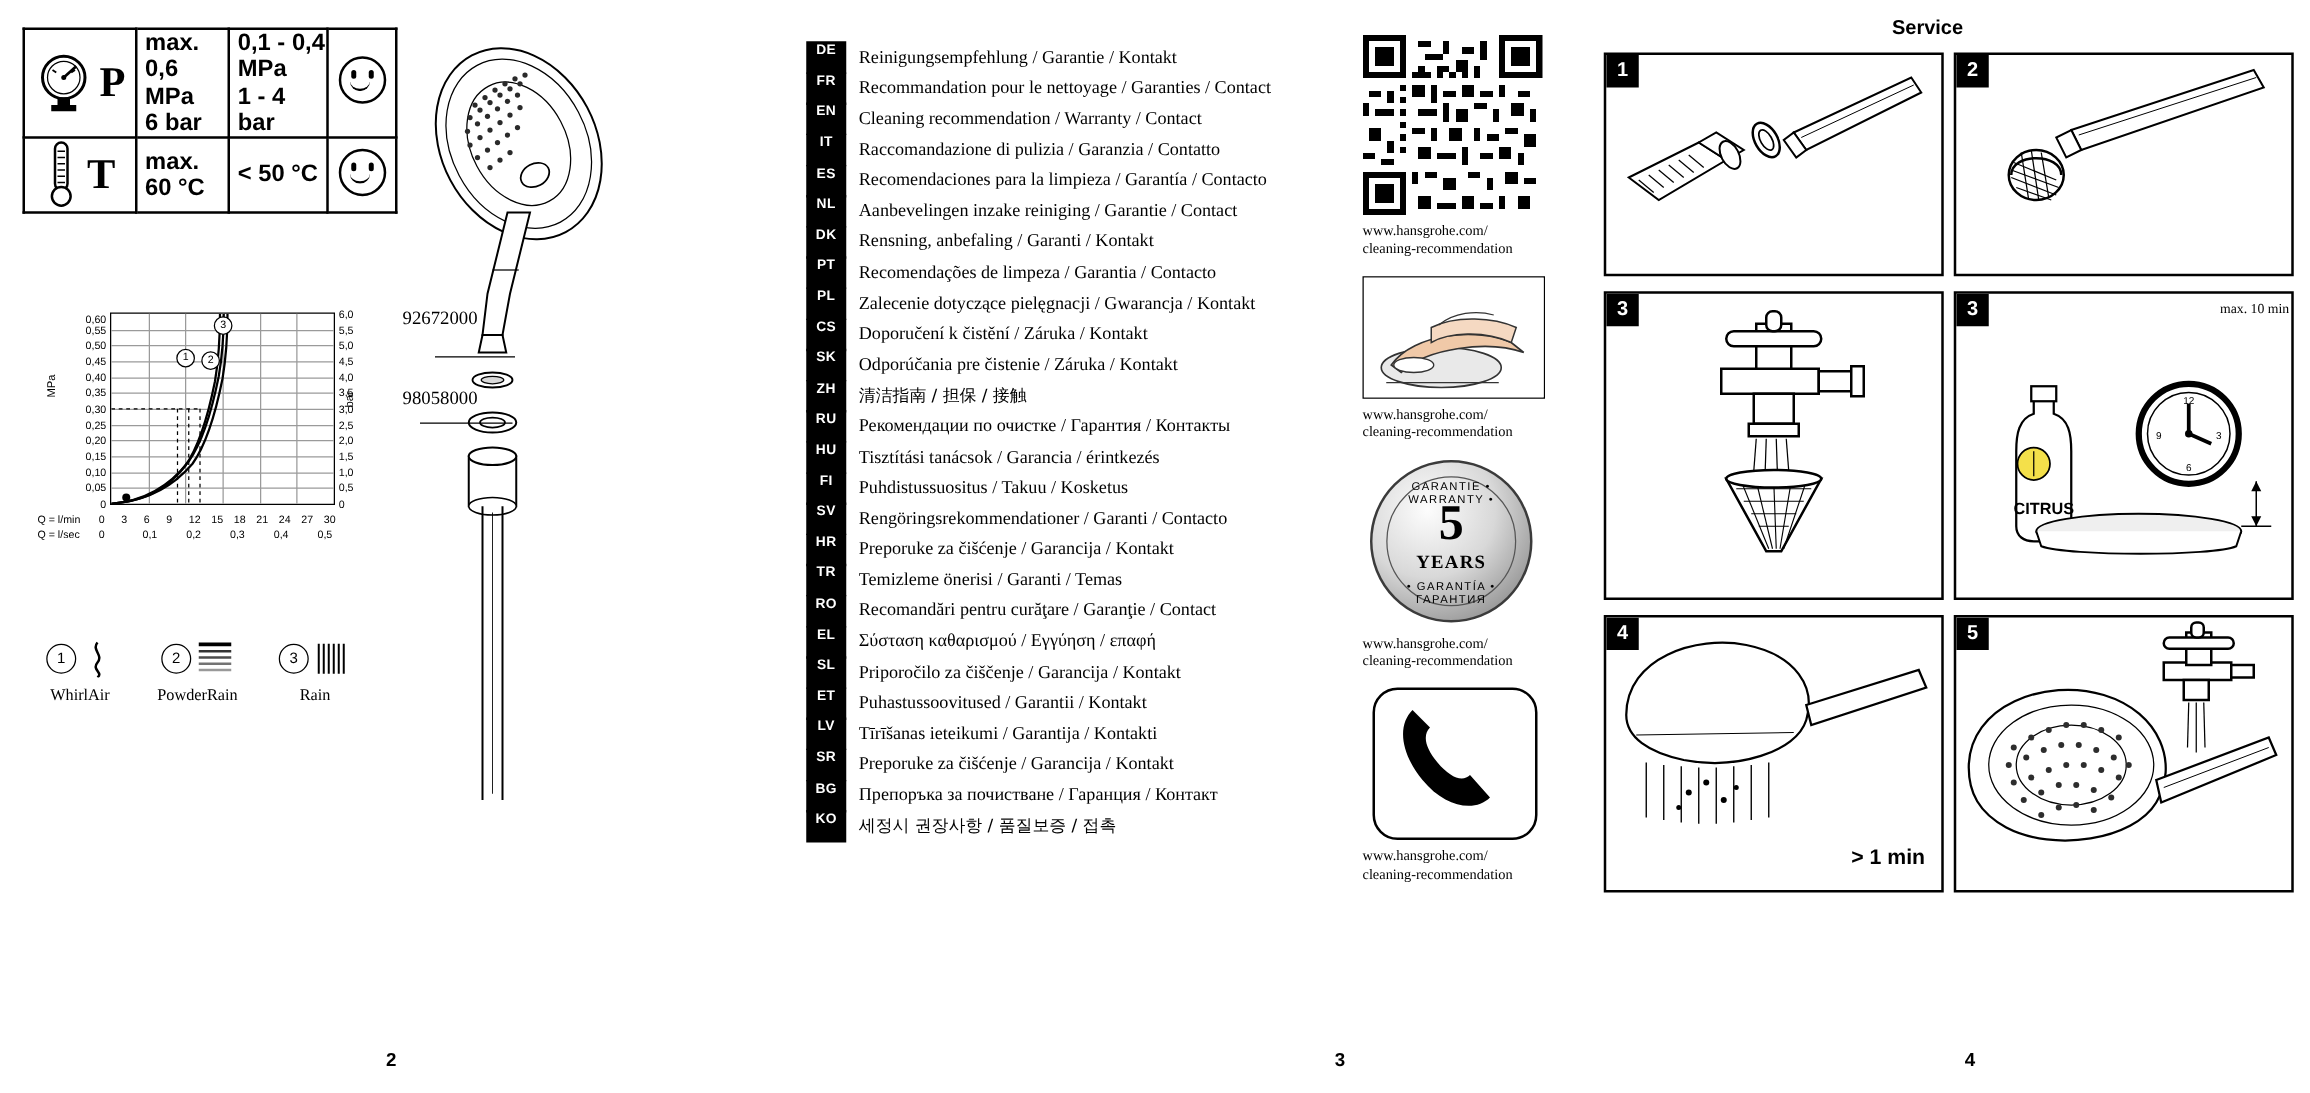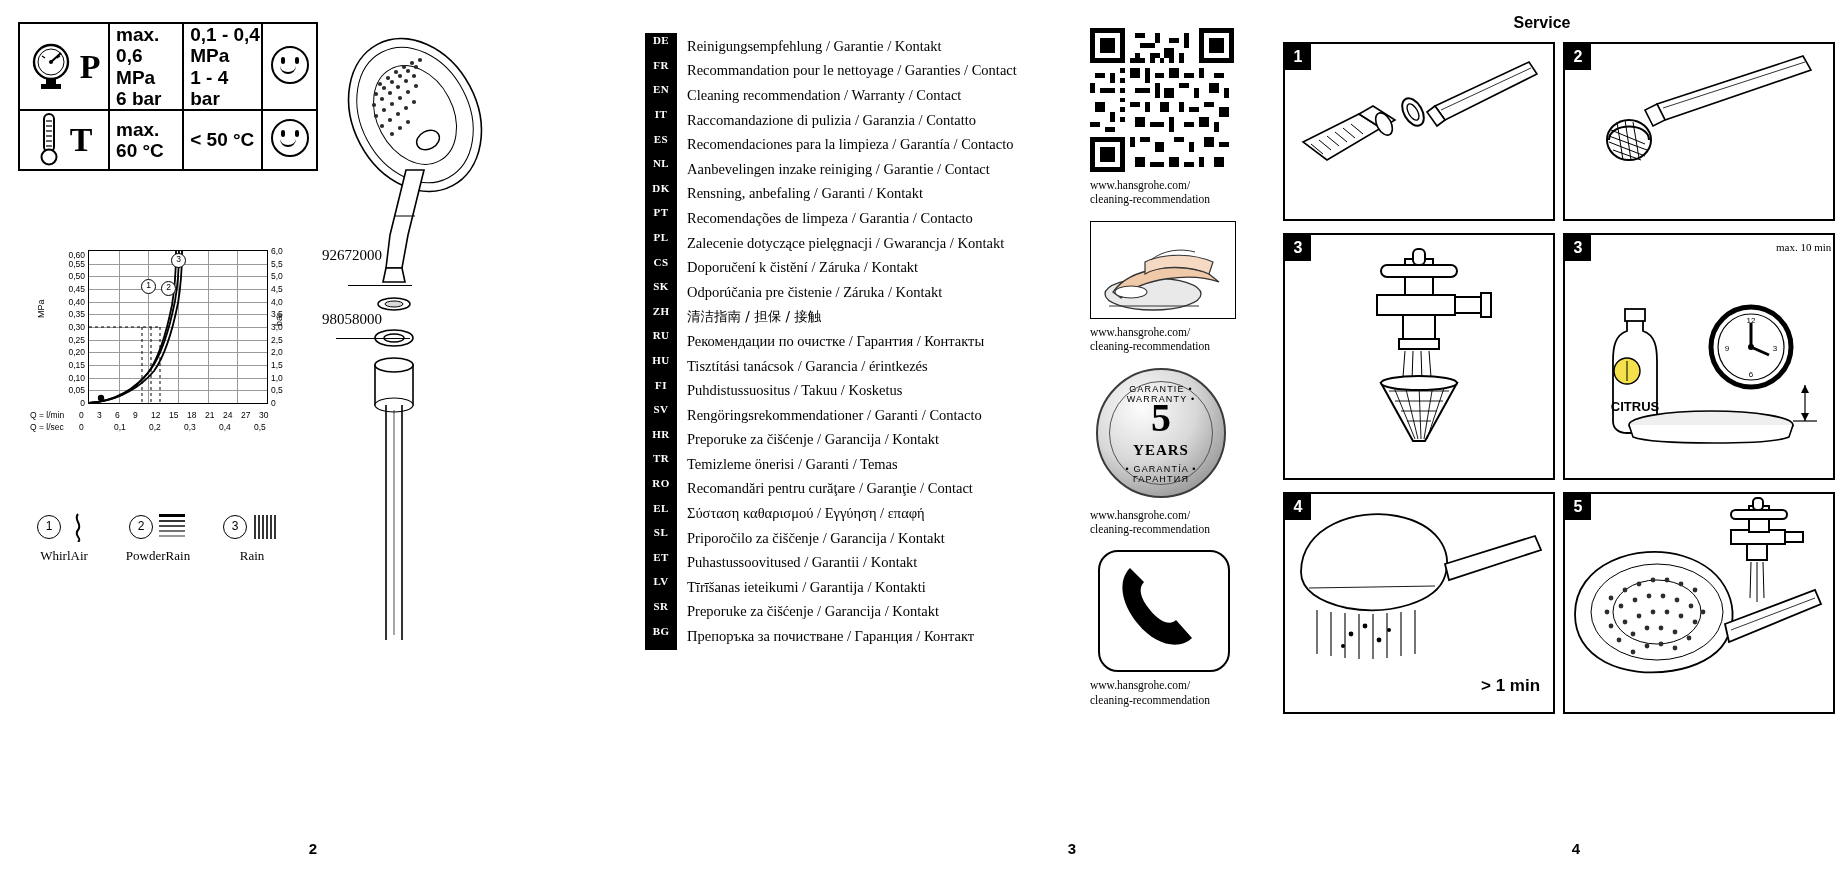--- a/index.html
+++ b/index.html
@@ -53,21 +53,21 @@
   #part-col{position:absolute;left:320px;top:20px;width:200px;height:640px;}
   .partnum{position:absolute;font-size:15px;font-family:"Liberation Serif",serif;}
   .leader{position:absolute;height:1px;background:#000;}
 
   
   #lang-list{position:absolute;left:645px;top:34px;width:420px;}
   .lang-row{display:flex;align-items:center;height:24.6px;}
   .lang-code{
     display:inline-block;min-width:26px;height:26px;line-height:15px;background:#000;color:#fff;
     font-size:11px;font-weight:bold;text-align:center;padding:0 3px;margin-right:10px;letter-spacing:.4px;
-    font-family:Liberation Serif, serif;
+    font-family:Liberation Sans, sans-serif;
   }
   .lang-text{font-size:14.5px;font-family:"Liberation Serif",serif;white-space:nowrap;}
   .lang-text.cjk{font-family:"DejaVu Sans",sans-serif;font-size:13.5px;}
   .lang-text.rtl{direction:rtl;unicode-bidi:bidi-override;font-family:"DejaVu Sans",sans-serif;font-size:12.5px;}
 
   
   #badges{position:absolute;left:1090px;top:28px;width:150px;}
   .badge-cap{font-size:11.5px;line-height:1.25;font-family:"Liberation Serif",serif;margin:6px 0 14px 0;}
   #qr{width:144px;height:144px;position:relative;background:#fff;}
   .pic-box{width:144px;height:96px;border:1px solid #000;position:relative;overflow:hidden;background:#fff;}
@@ -465,20 +465,24 @@
         <span class="lang-text">Tīrīšanas ieteikumi / Garantija / Kontakti</span>
       </div>
     <div class="lang-row">
         <span class="lang-code">SR</span>
         <span class="lang-text">Preporuke za čišćenje / Garancija / Kontakt</span>
       </div>
     <div class="lang-row">
         <span class="lang-code">BG</span>
         <span class="lang-text">Препоръка за почистване / Гаранция / Контакт</span>
       </div>
+    <div class="lang-row">
+        <span class="lang-code">KO</span>
+        <span class="lang-text cjk">세정시 권장사항 / 품질보증 / 접촉</span>
+      </div>
   </div>
 
   <div class="pgnum" style="left:1052px;top:840px">3</div>
 
   <div id="badges">
 
     <div id="qr">
       <svg width="144" height="144" viewBox="0 0 29 29" shape-rendering="crispEdges">
         <rect width="29" height="29" fill="#fff"></rect>
         <g fill="#000">

